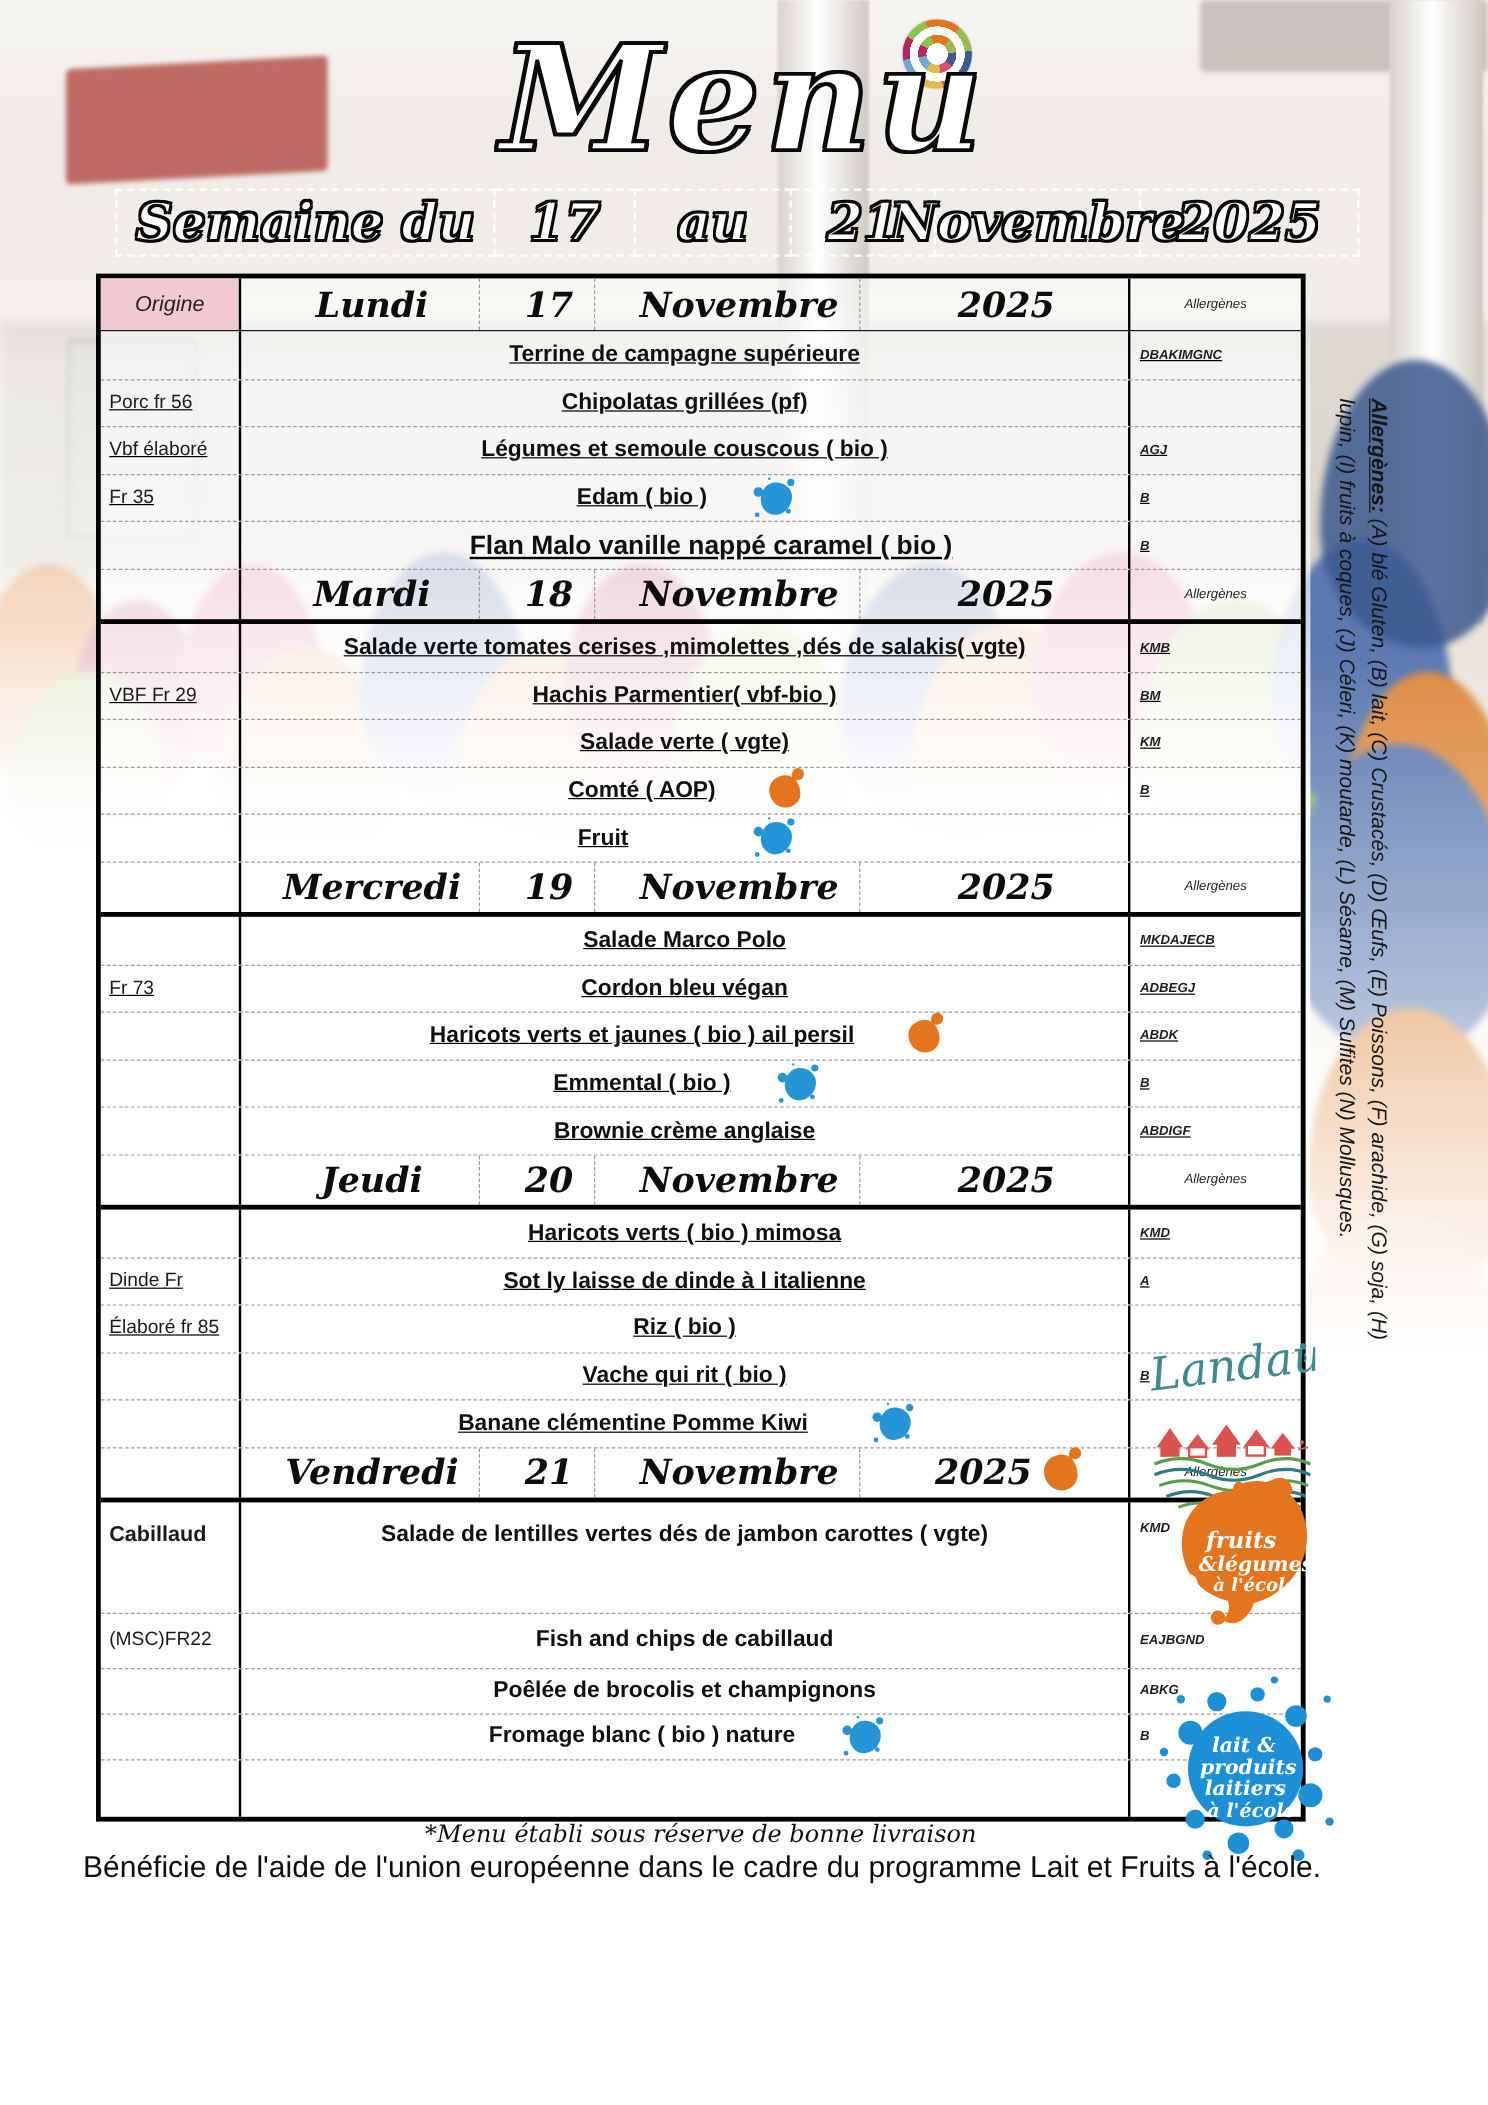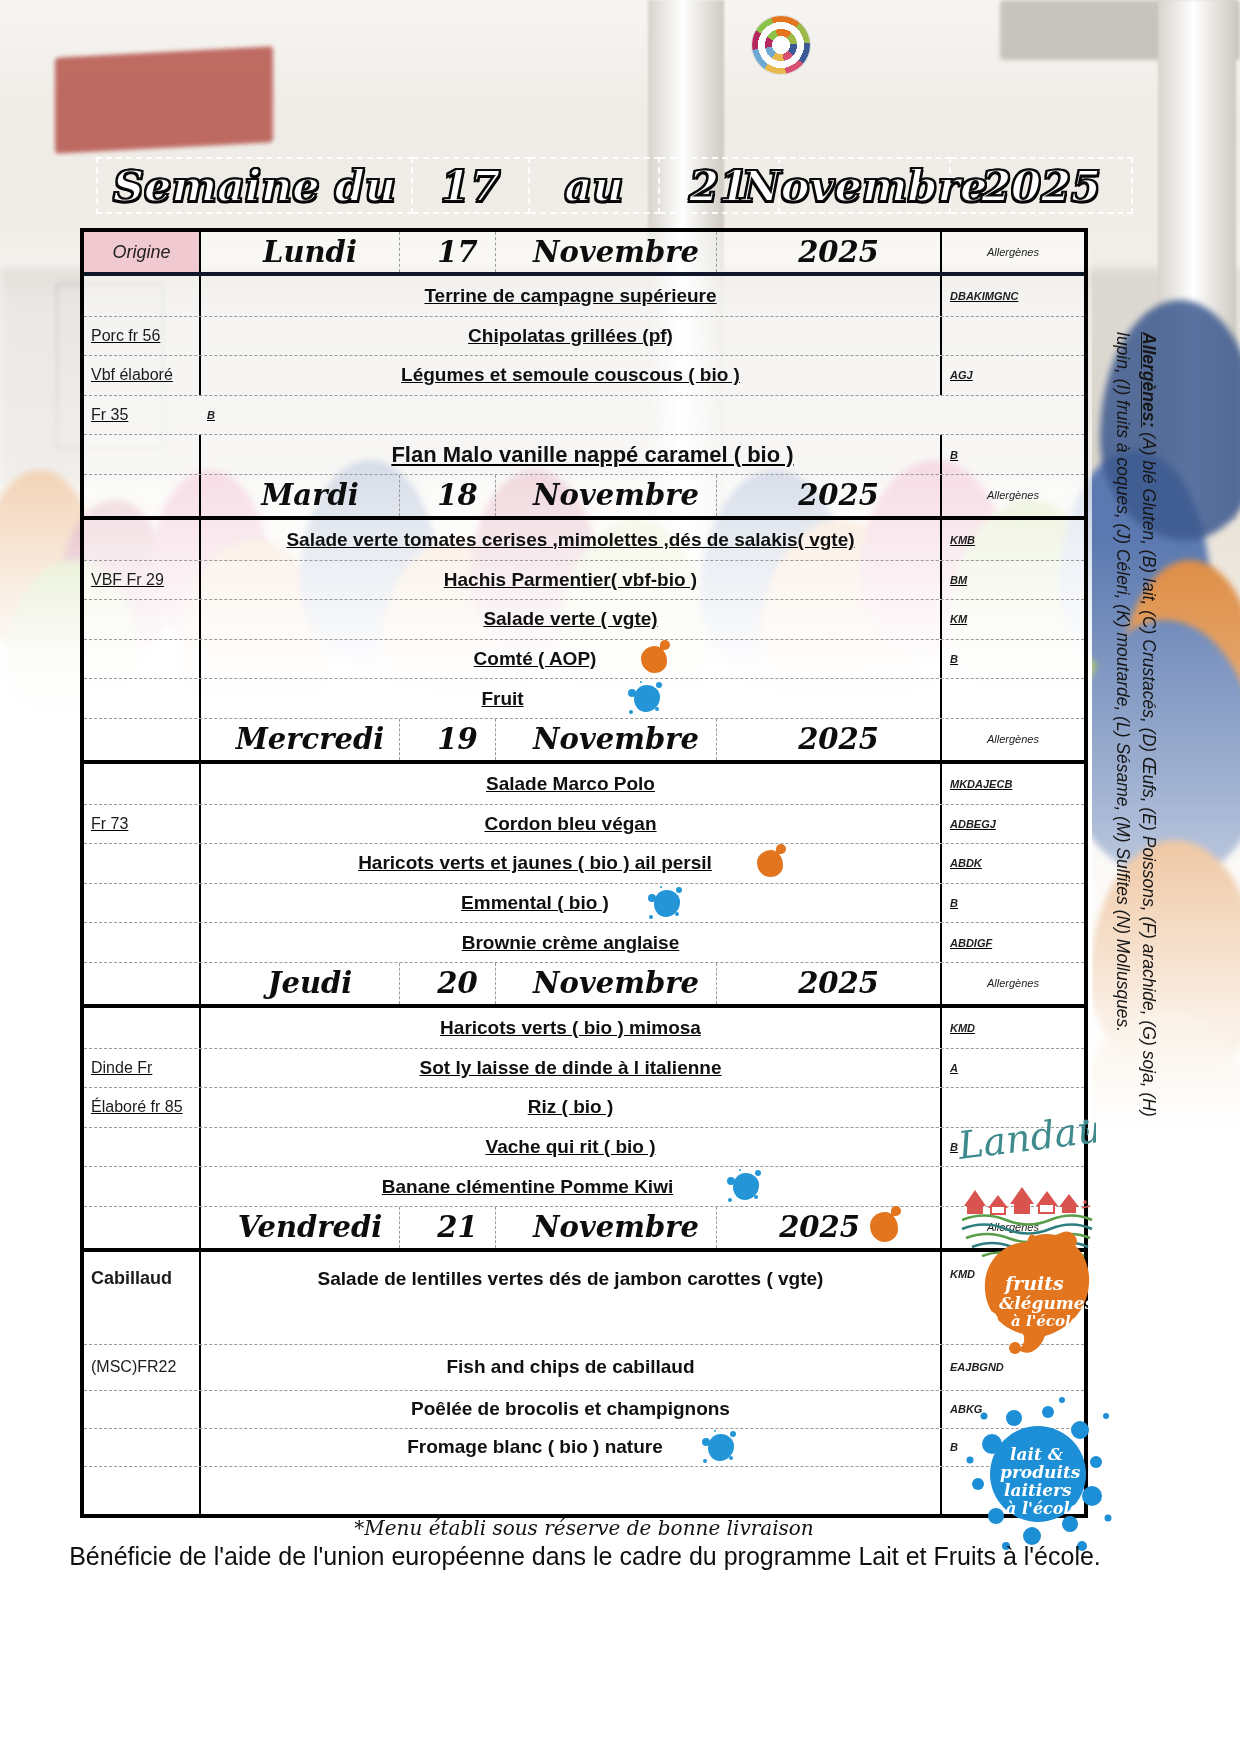--- a/index.html
+++ b/index.html
@@ -46,21 +46,21 @@
   .c { display:flex; align-items:center; min-width:0; }
   .c.or { padding-left:7px; font-size:16px; color:#1b1b1b; }
   .c.or.bold { font-weight:bold; font-size:18px; }
   .c.dish { justify-content:center; border-left:2.5px solid #000; border-right:2.5px solid #000;
             font-weight:bold; font-size:19px; color:#101010; text-align:center; }
   .c.dish.small span.txt { font-size:22px;margin-left:44px; }
   .c.al { padding-left:8px; font-style:italic; font-weight:bold; font-size:11px; color:#1d1d1d; }
   .ir { height:39.6px;text-decoration:underline; }
   .dashed-top { border-top:1.5px dashed #9a9a9a; }
   .day-row { border-bottom:4px solid #000; height:46px; }
-  .day-row.first { height:44px; border-bottom:4px solid #0f172a; }
+  .day-row.first { height:44px; border-bottom:1px solid #0f172a; }
   .daygrid { display:grid; grid-template-columns:199px 96px 221px 1fr; width:100%; height:100%; }
   .daygrid > span { display:flex; align-items:center; justify-content:center; }
   .dsep { border-right:1.5px dashed #9a9a9a; }
   .scriptday { font-family:"DejaVu Serif", serif; font-style:italic; font-weight:bold;
                font-size:29px; color:#0d0d0d;padding-left:20px; }
   .allab { justify-content:center !important; font-style:italic; font-size:17px; color:#222;
            padding-left:0 !important; font-weight:normal !important; }
   .origine-head { background:rgba(240,196,205,.92); justify-content:center !important;
                   font-style:italic; font-size:18px; color:#222; padding-left:0 !important; }
   .row.tall { height:92px; }
@@ -128,20 +128,21 @@
     <div class="b" style="left:250px;top:680px;width:260px;height:220px;background:#e8c9a2;opacity:.8;"></div>
     <div class="b" style="left:520px;top:660px;width:240px;height:230px;background:#dd9a5f;opacity:.8;"></div>
     <div class="b" style="left:780px;top:670px;width:230px;height:240px;background:#7a93c0;opacity:.7;"></div>
     <div class="b" style="left:1070px;top:620px;width:190px;height:260px;background:#5b79b0;"></div>
     <div class="b" style="left:1090px;top:840px;width:170px;height:240px;background:#dd8a3f;"></div>
     <div class="b" style="left:1080px;top:1010px;width:170px;height:180px;background:#e2a55f;opacity:.9;"></div>
     <div class="fadeL"></div>
     <div class="fadeR"></div>
   </div>
 
+  <div class="menu-title script">Menu</div>
 
   <div class="banner">
     <div class="cellb" style="width:317px;">
         <span class="t script">Semaine du</span>
       </div>
     <div class="cellb" style="width:117px;">
         <span class="t script">17</span>
       </div>
     <div class="cellb" style="width:130px;">
         <span class="t script">au</span>
@@ -188,20 +189,24 @@
     </div>
     <div class="row ir dashed-top">
       <div class="c or">Vbf élaboré</div>
       <div class="c dish">
           <span class="txt">Légumes et semoule couscous ( bio )</span>
         </div>
       <div class="c al">AGJ</div>
     </div>
     <div class="row ir dashed-top">
       <div class="c or">Fr 35</div>
+      <div class="c dish">
+          <span class="txt">Edam ( bio )</span>
+          <span class="lg lgb"></span>
+        </div>
       <div class="c al">B</div>
     </div>
     <div class="row ir dashed-top">
       <div class="c or"></div>
       <div class="c dish small">
           <span class="txt">Flan Malo  vanille nappé caramel ( bio )</span>
         </div>
       <div class="c al">B</div>
     </div>
 

